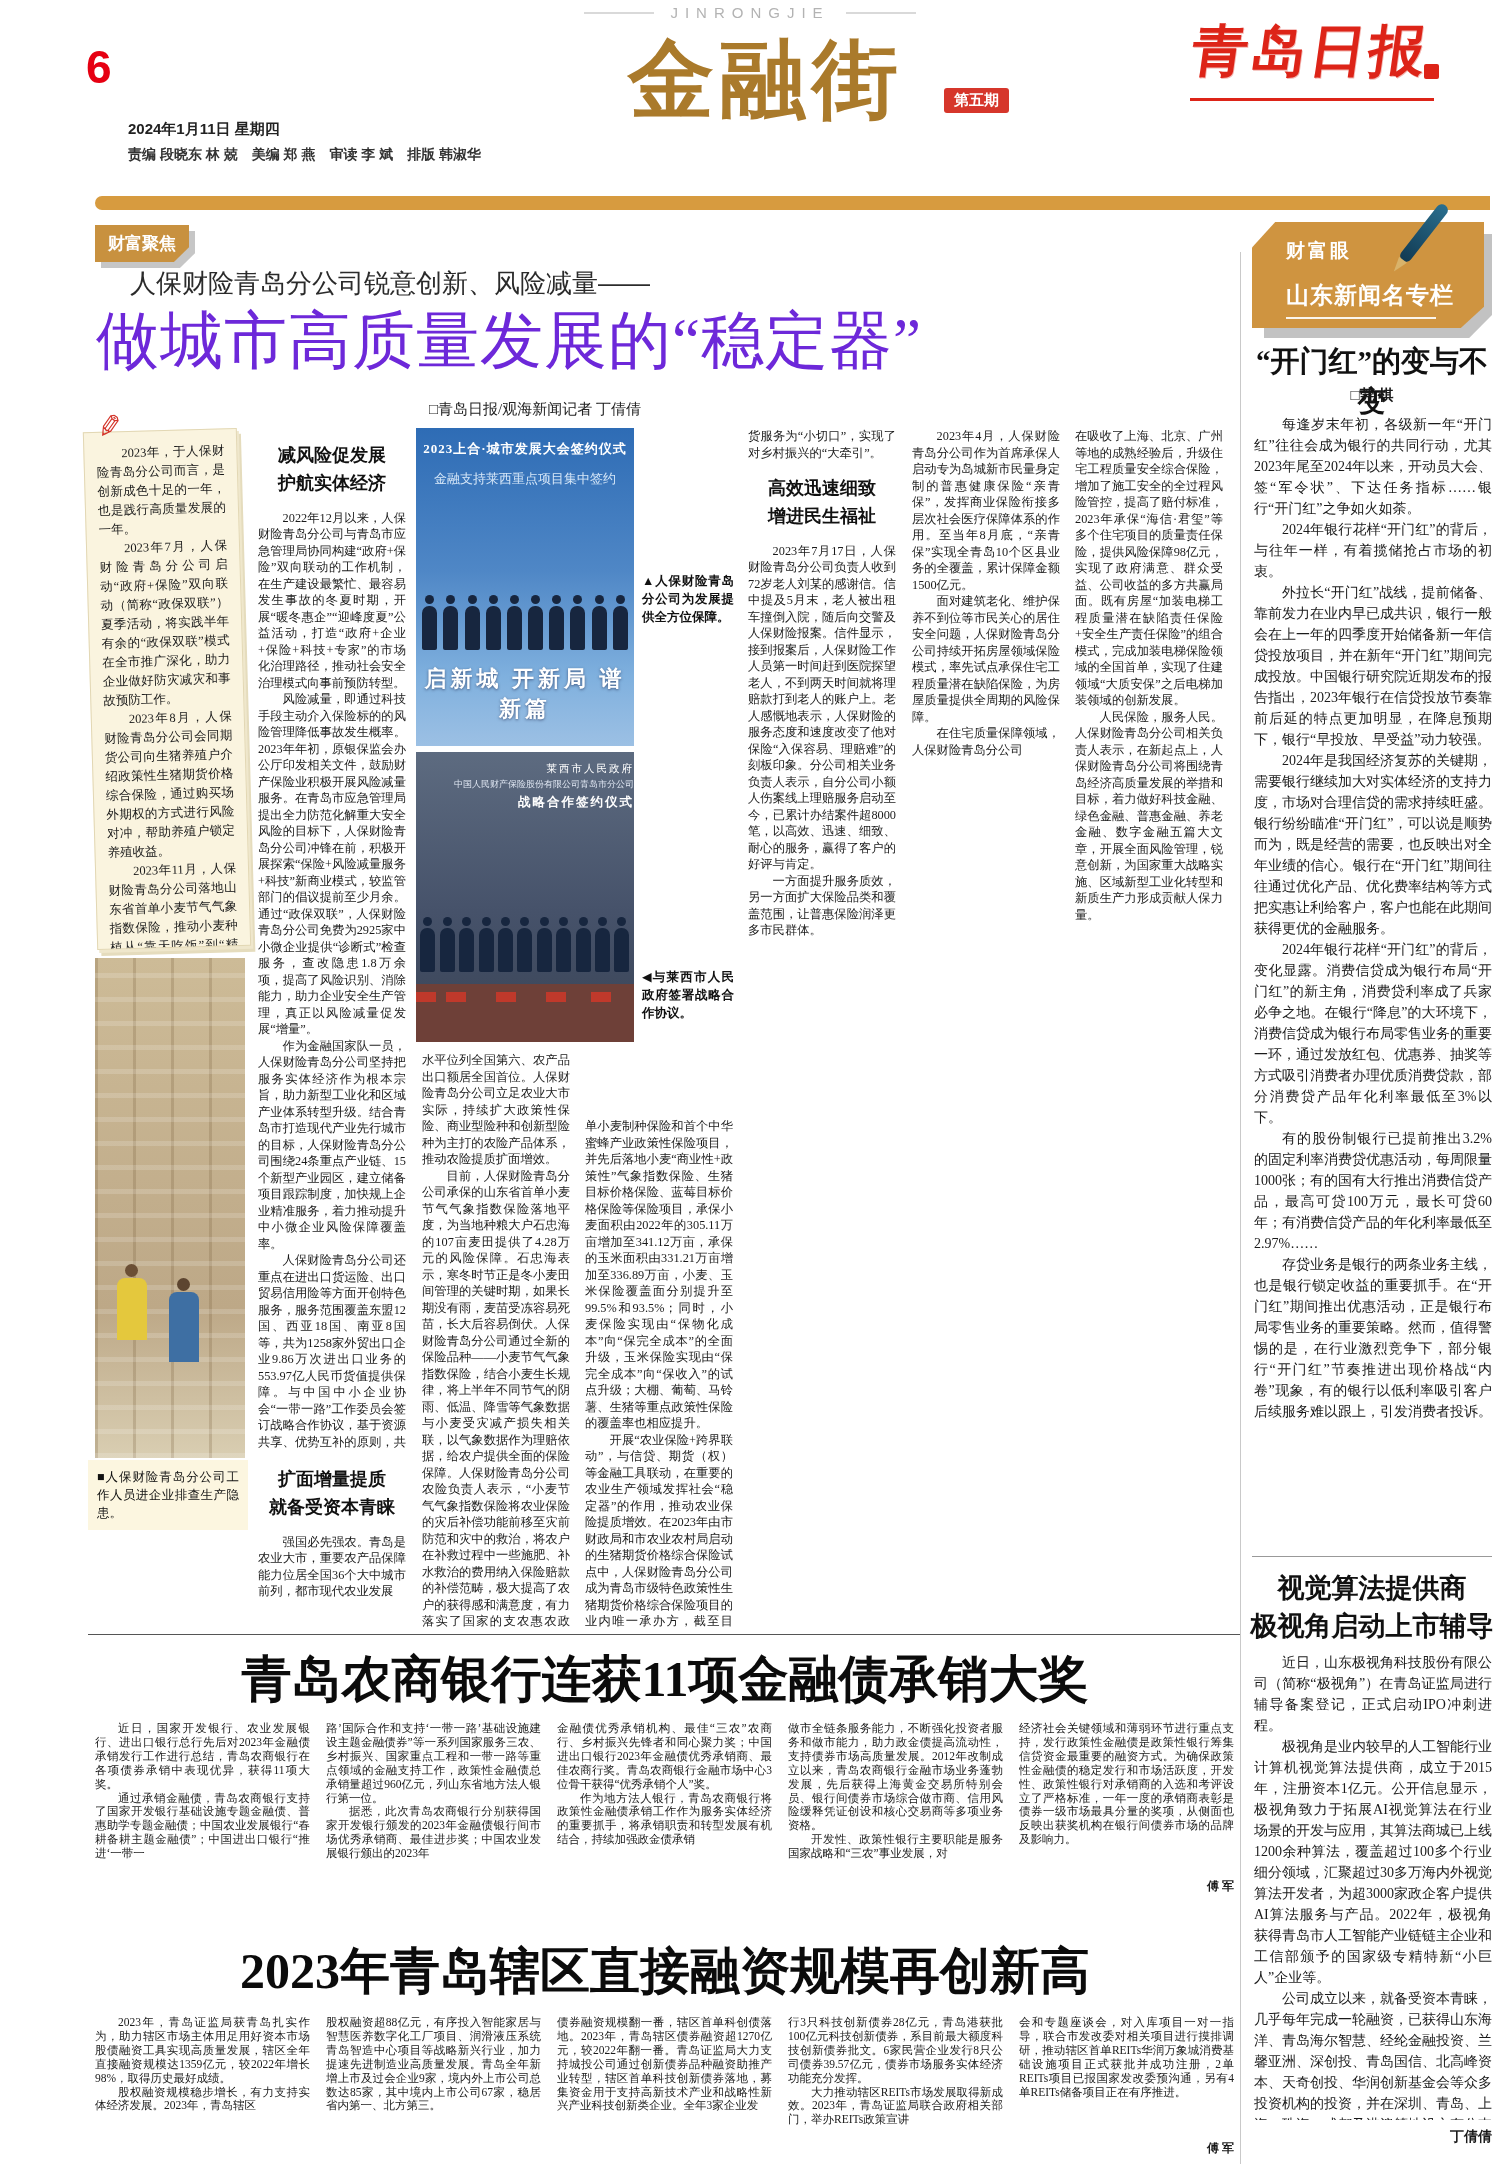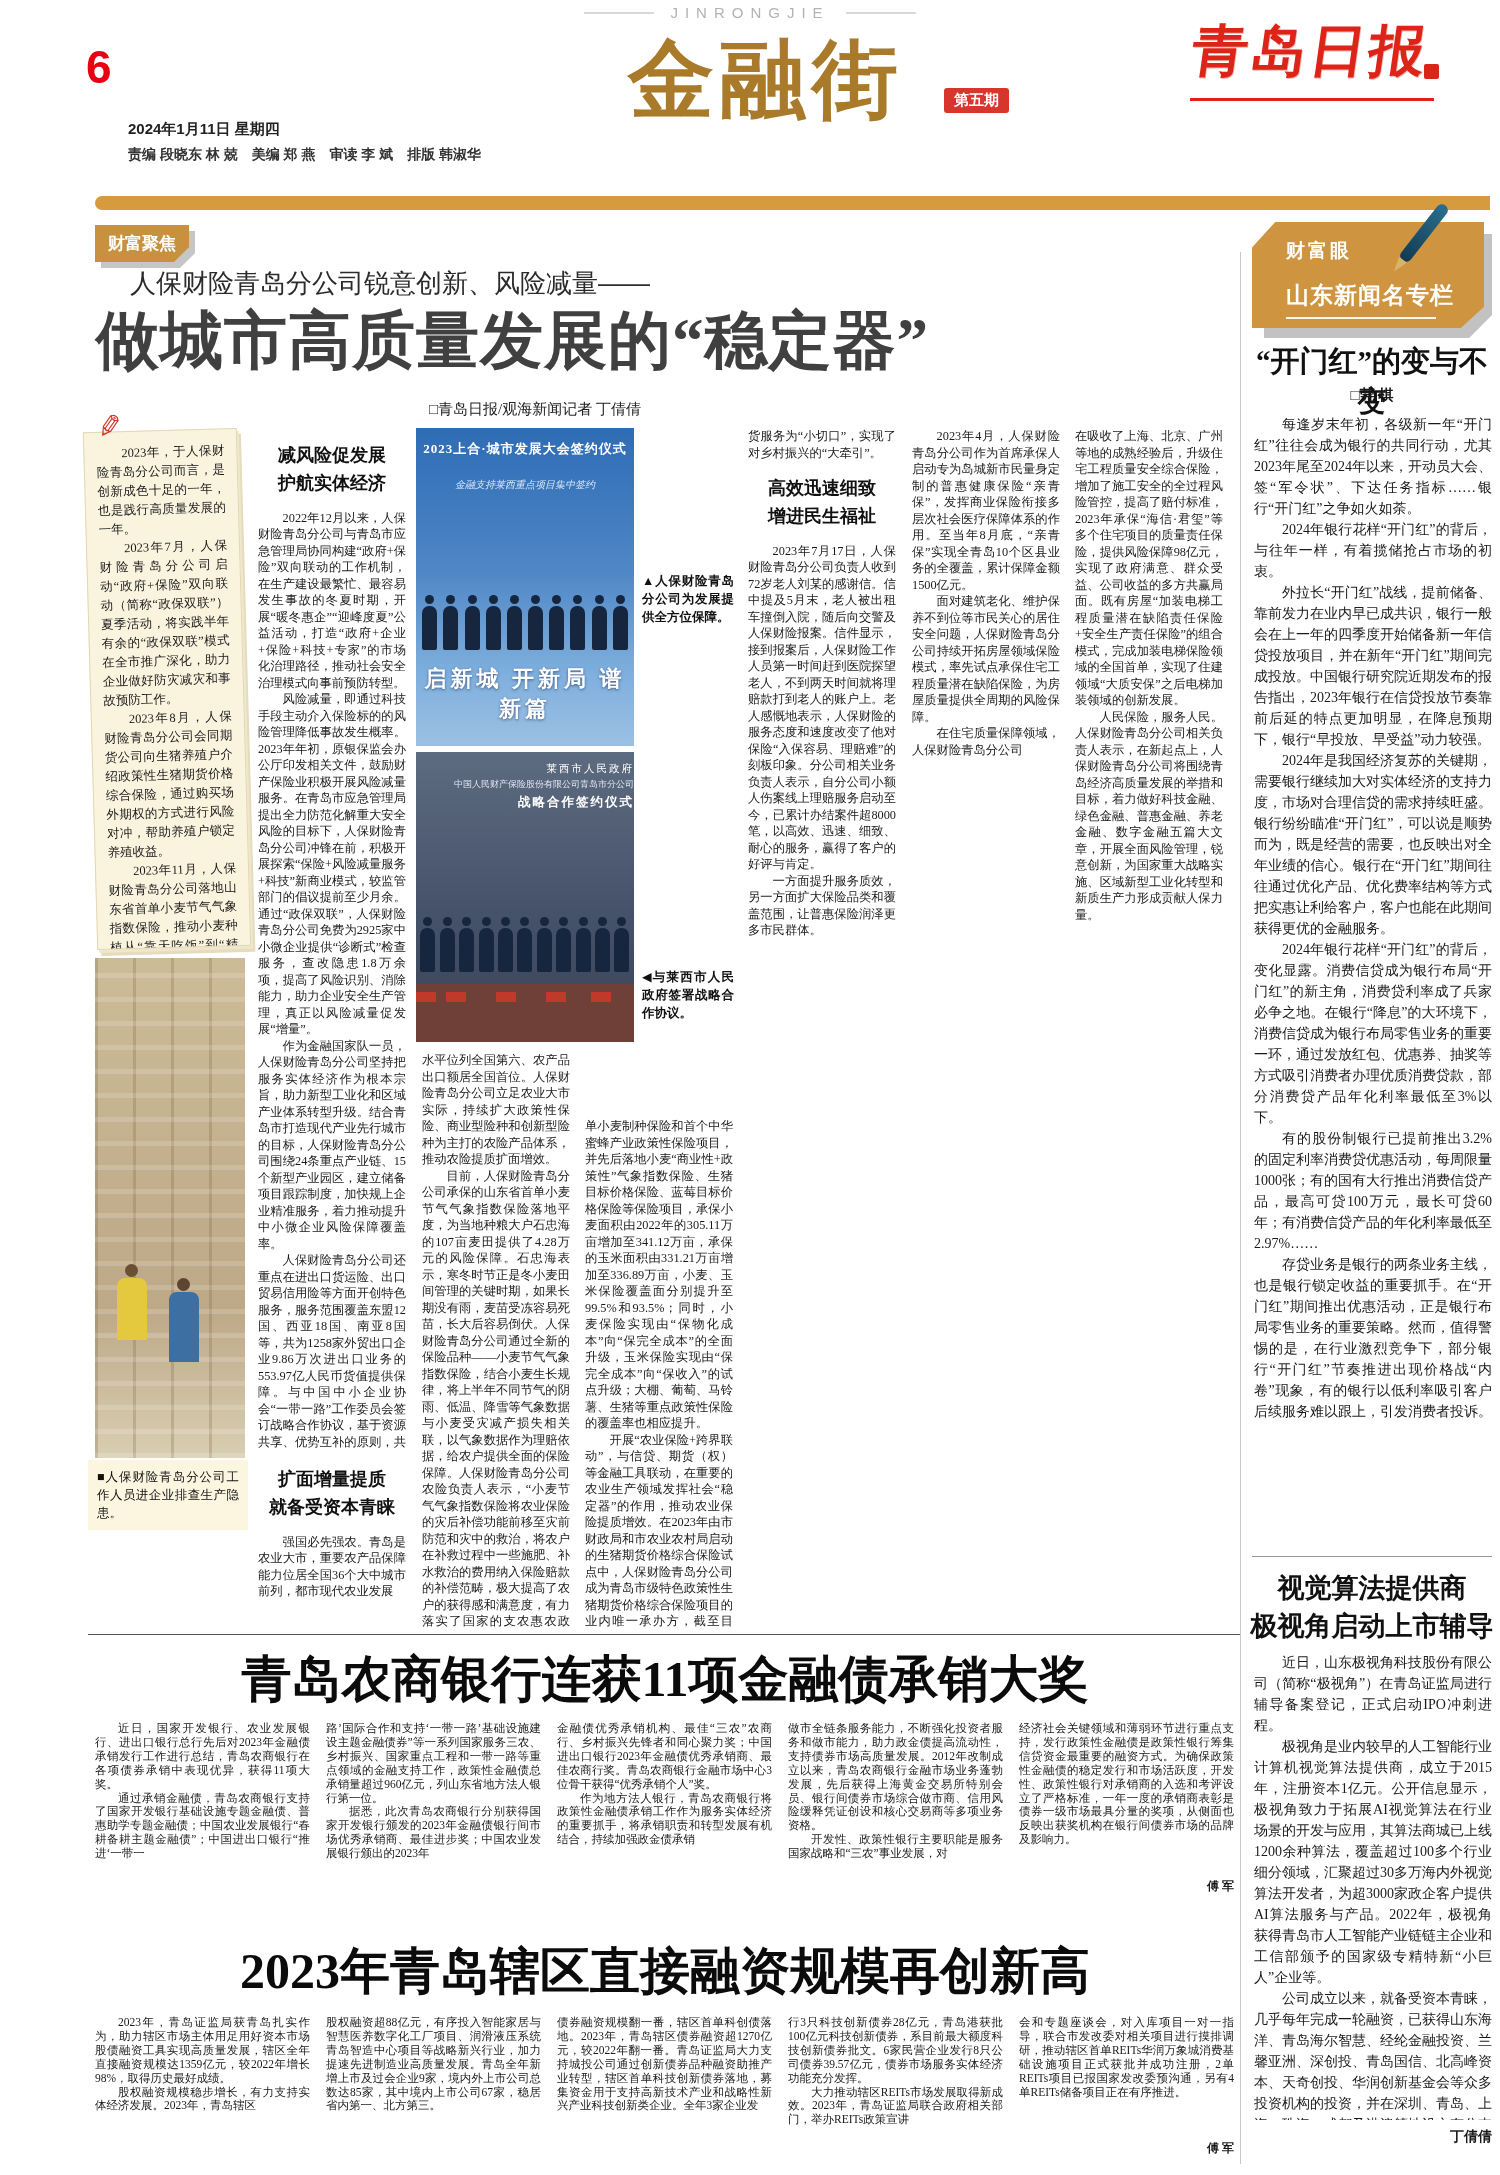--- a/index.html
+++ b/index.html
@@ -37,21 +37,21 @@
   .badge .b1 { font-family:"Liberation Sans",sans-serif; font-size:19px; font-weight:bold; letter-spacing:3px; }
   .badge .b2 { font-family:"Liberation Sans",sans-serif; font-size:23px; font-weight:bold; letter-spacing:1px; margin-top:16px; }
   .badge .rule { width:150px; height:2px; background:#fff; margin-top:6px; opacity:.9; }
   .pen { left:1418px; top:198px; width:12px; height:70px; background:linear-gradient(#2a6f8f,#123a52);
          border-radius:6px; transform:rotate(38deg); }
   .pen:after { content:""; position:absolute; left:1px; bottom:-14px; border-left:5px solid transparent;
                border-right:5px solid transparent; border-top:15px solid #d9b36a; }
 
   
   .overline { left:130px; top:266px; font-family:"Liberation Sans",sans-serif; font-size:26px; color:#2b2b2b; }
-  .headline { left:96px; top:298px; width:880px; font-size:63px; font-weight:700; color:#404040; letter-spacing:1px; }
+  .headline { left:96px; top:298px; width:880px; font-size:63px; font-weight:400; color:#6d28d9; letter-spacing:1px; }
   .byline   { left:95px; top:400px; width:880px; text-align:center; font-size:15px; color:#222; }
 
   
   .col { position:absolute; font-size:12.3px; line-height:16.5px; text-align:justify; overflow:hidden; }
   .col p { text-indent:2em; }
   .col.cont > p:first-child { text-indent:0; }
   .col h3 { font-family:"Liberation Sans",sans-serif; font-size:18px; line-height:1.55; text-align:center;
             white-space:pre-line; margin:14px 0 12px; color:#111; }
   .c2a { left:258px; top:428px; width:148px; height:1024px; }
   .c2b { left:258px; top:1452px; width:148px; height:176px; }
@@ -71,21 +71,21 @@
   .cap1 { left:642px; top:572px; width:92px; }
   .cap2 { left:642px; top:968px; width:92px; }
   .cap3 { left:88px;  top:1460px; width:160px; background:#fcf6e0; padding:8px 9px; font-weight:normal; font-size:12.5px; }
 
   
   .photo { position:absolute; overflow:hidden; }
   .photo1 { left:416px; top:428px; width:218px; height:318px;
             background:linear-gradient(180deg,#2e6cb5 0%,#4f87c6 45%,#7fb0de 78%,#9cc0e4 100%); }
   .p1banner { position:absolute; left:0; top:12px; width:100%; text-align:center; color:#fff; }
   .p1banner .l1 { font-size:13px; font-weight:bold; letter-spacing:1px; }
-  .p1banner .l2 { font-size:10px; color:#d6e7f8; margin-top:20px;font-style:italic; }
+  .p1banner .l2 { font-size:13px; color:#d6e7f8; margin-top:12px; }
   .slogan { position:absolute; left:0; bottom:22px; width:100%; text-align:center; color:#fff; font-size:22px;
             font-weight:900; letter-spacing:4px; text-shadow:0 1px 3px rgba(0,0,40,.5); }
   .photo2 { left:416px; top:752px; width:218px; height:290px;
             background:linear-gradient(180deg,#5d6b80 0%,#46526a 55%,#3a4456 100%); }
   .p2head { position:absolute; left:0; top:10px; width:100%; text-align:right; color:#fff; }
   .p2head .l1 { font-size:10.5px; letter-spacing:2px; }
   .p2head .l2 { font-size:9px; margin-top:2px; color:#dfe6f2; }
   .p2head .l3 { font-size:12.5px; font-weight:bold; margin-top:3px; letter-spacing:2px; }
   .people { position:absolute; left:0; width:100%; display:flex; justify-content:space-evenly; align-items:flex-end; }
   .photo1 .people { bottom:96px; height:58px; }

